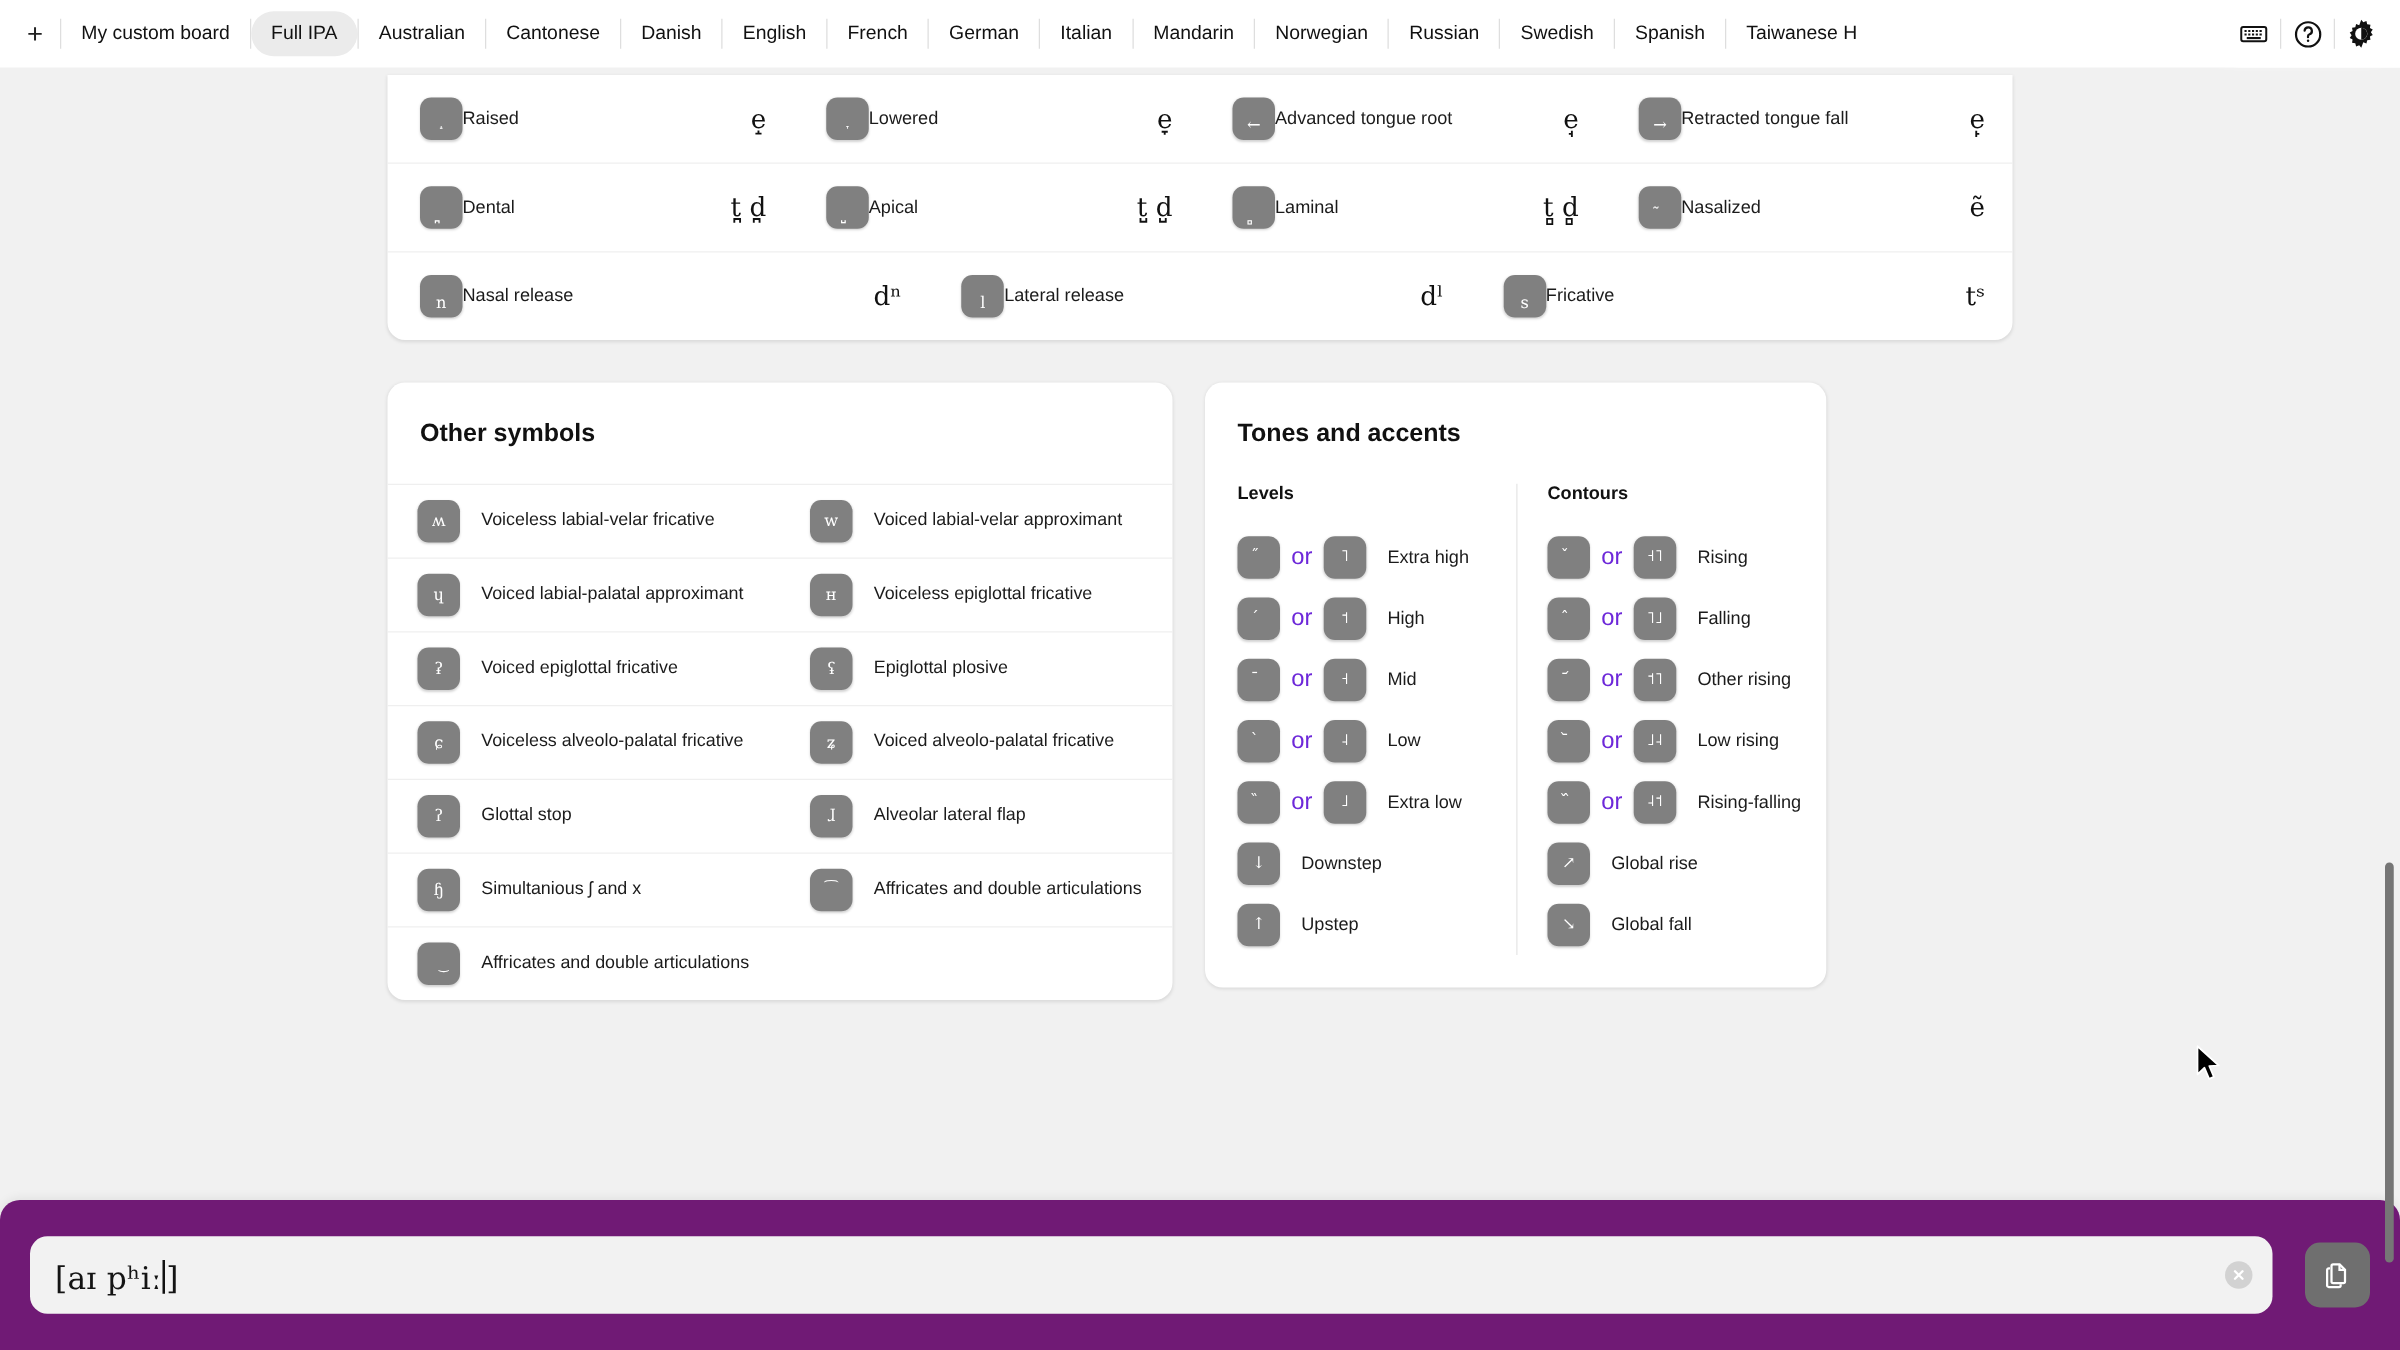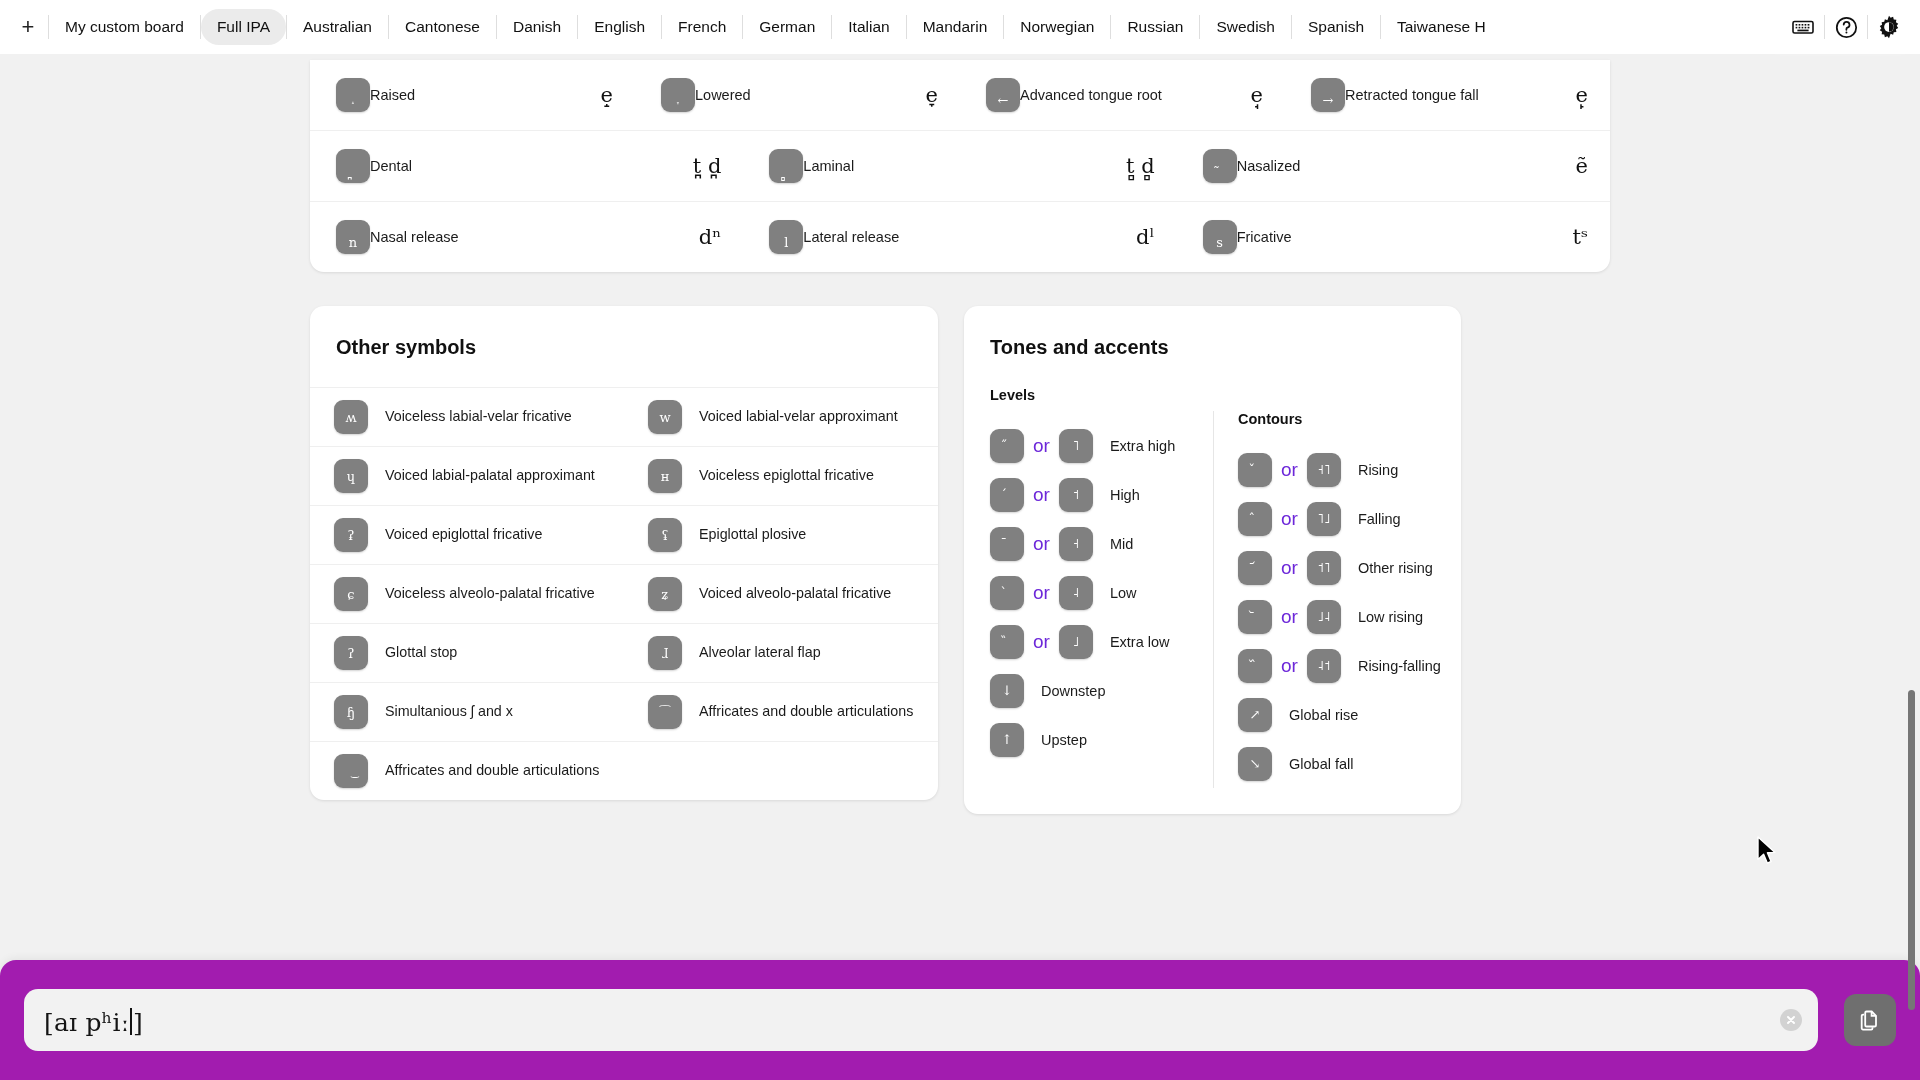--- a/index.html
+++ b/index.html
@@ -189,21 +189,20 @@
     display: flex;
     padding: 0 0 26px 0;
   }
   .tone-col {
     flex: 1;
     padding: 0 8px 0 26px;
   }
   .tone-col.right {
     border-left: 1px solid #e6e6e6;
     padding-left: 24px;
-    margin-top: 24px;
   }
   .tone-head {
     font-size: 14.5px;
     font-weight: 700;
     color: #111;
     margin-bottom: 18px;
   }
   .tone-row {
     display: flex;
     align-items: center;
@@ -221,21 +220,21 @@
     color: #1b1b1b;
     white-space: nowrap;
   }
 
   
   .bottombar {
     position: absolute;
     left: 0; bottom: 0;
     width: 1920px;
     height: 120px;
-    background: #a21caf;
+    background: #701a75;
     border-top-left-radius: 16px;
     border-top-right-radius: 16px;
     box-shadow: 0 -2px 8px rgba(0,0,0,0.06);
     display: flex;
     align-items: center;
     padding: 16px 24px;
     z-index: 30;
   }
   .ipa-input {
     flex: 1;
@@ -415,20 +414,25 @@
               <div class="d-example">e̙</div>
             </div>
           </div>
           <div class="d-row">
             <div class="d-cell">
               <div class="key">̪</div>
               <div class="d-label">Dental</div>
               <div class="d-example">t̪  d̪</div>
             </div>
             <div class="d-cell">
+              <div class="key">̺</div>
+              <div class="d-label">Apical</div>
+              <div class="d-example">t̺  d̺</div>
+            </div>
+            <div class="d-cell">
               <div class="key">̻</div>
               <div class="d-label">Laminal</div>
               <div class="d-example">t̻  d̻</div>
             </div>
             <div class="d-cell">
               <div class="key">̃</div>
               <div class="d-label">Nasalized</div>
               <div class="d-example">ẽ</div>
             </div>
           </div>

